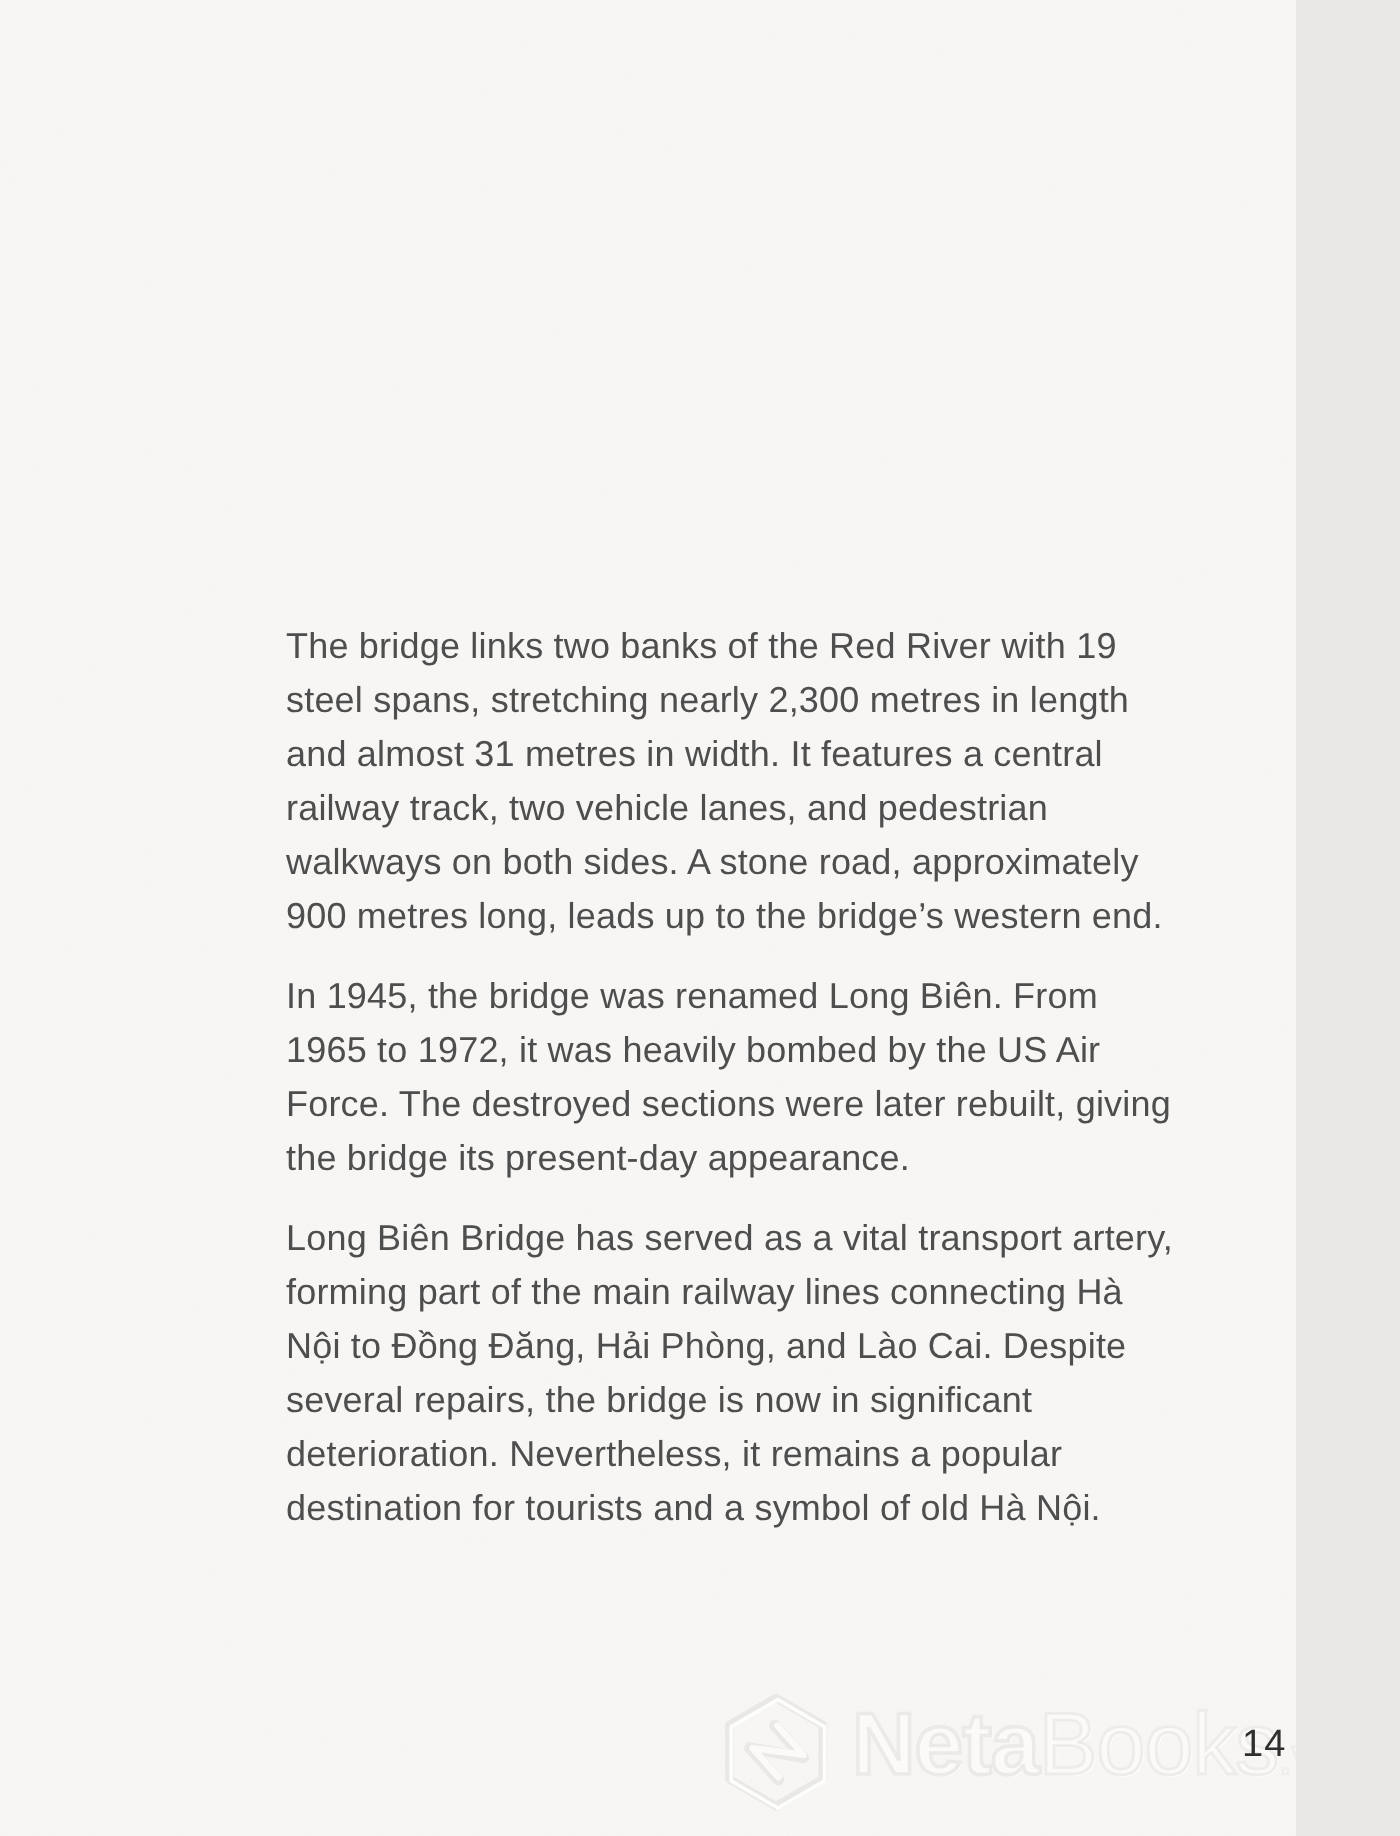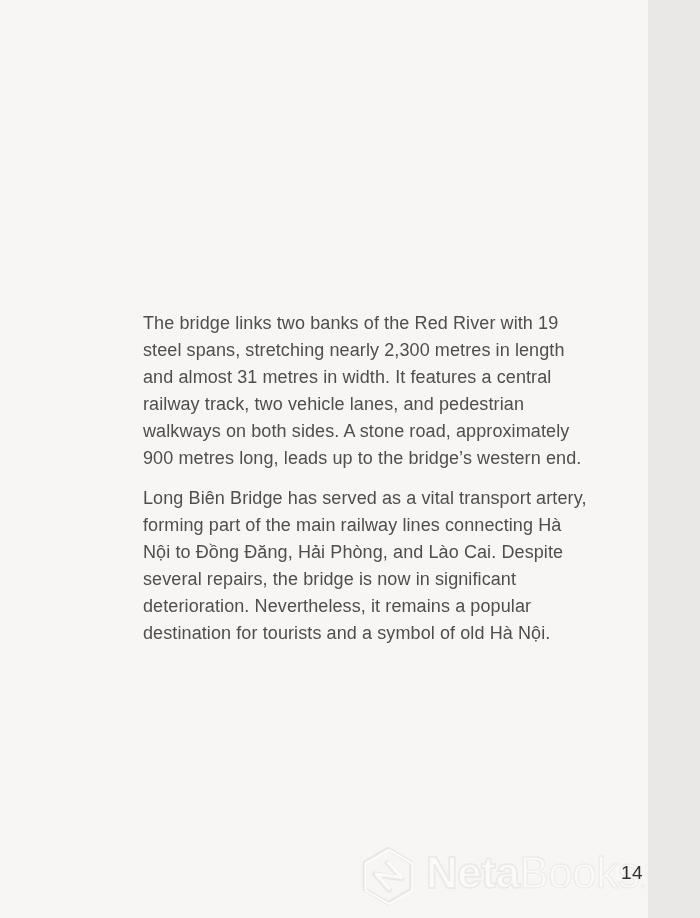--- a/index.html
+++ b/index.html
@@ -97,20 +97,24 @@
     <rect width="100%" height="100%" filter="url(#paperNoise)"></rect>
   </svg>
 
   <main class="text-block">
     <p class="para">The bridge links two banks of the Red River with 19
 steel spans, stretching nearly 2,300 metres in length
 and almost 31 metres in width. It features a central
 railway track, two vehicle lanes, and pedestrian
 walkways on both sides. A stone road, approximately
 900 metres long, leads up to the bridge’s western end.</p>
+    <p class="para">In 1945, the bridge was renamed Long Biên. From
+1965 to 1972, it was heavily bombed by the US Air
+Force. The destroyed sections were later rebuilt, giving
+the bridge its present-day appearance.</p>
     <p class="para">Long Biên Bridge has served as a vital transport artery,
 forming part of the main railway lines connecting Hà
 Nội to Đồng Đăng, Hải Phòng, and Lào Cai. Despite
 several repairs, the bridge is now in significant
 deterioration. Nevertheless, it remains a popular
 destination for tourists and a symbol of old Hà Nội.</p>
   </main>
 
   <div class="watermark">
     <svg class="wm-logo" viewBox="0 0 60 64" xmlns="http://www.w3.org/2000/svg" fill="none">

